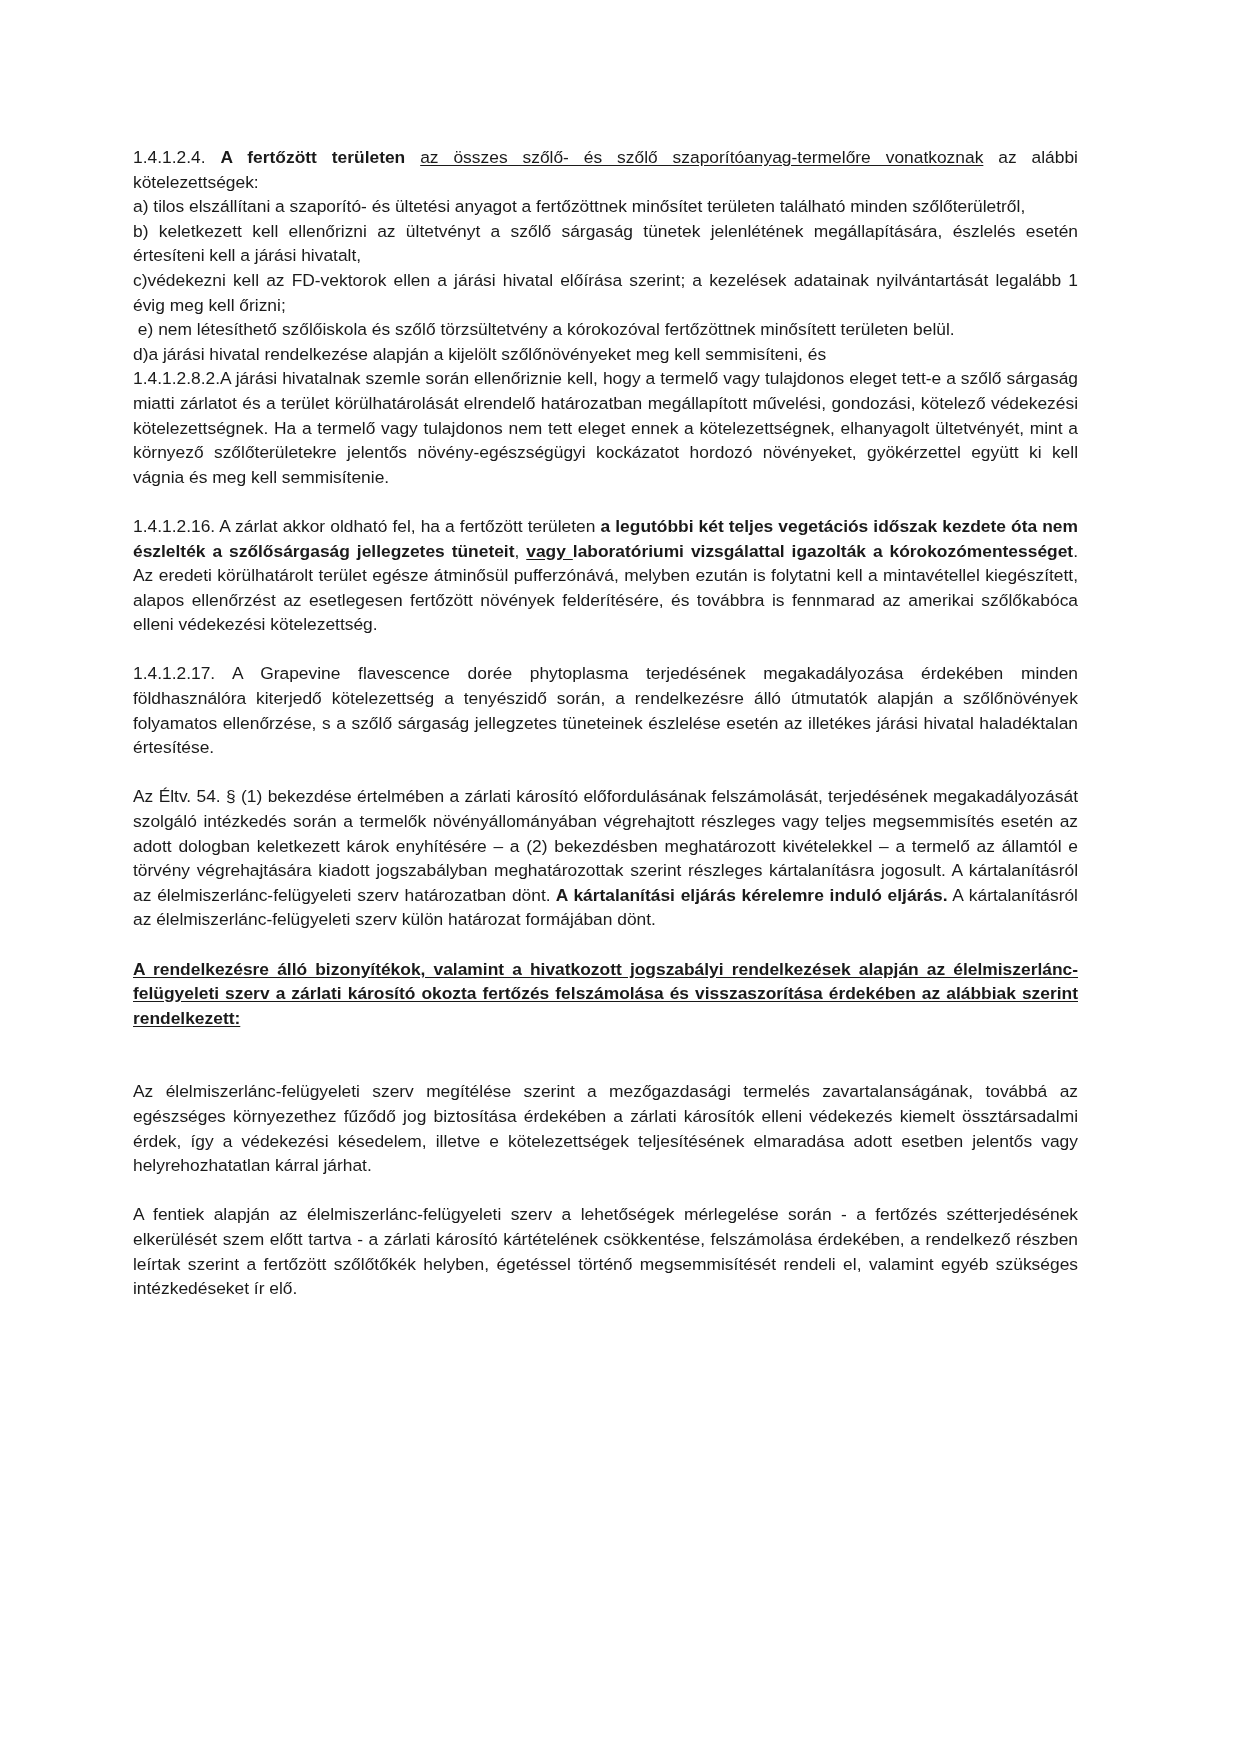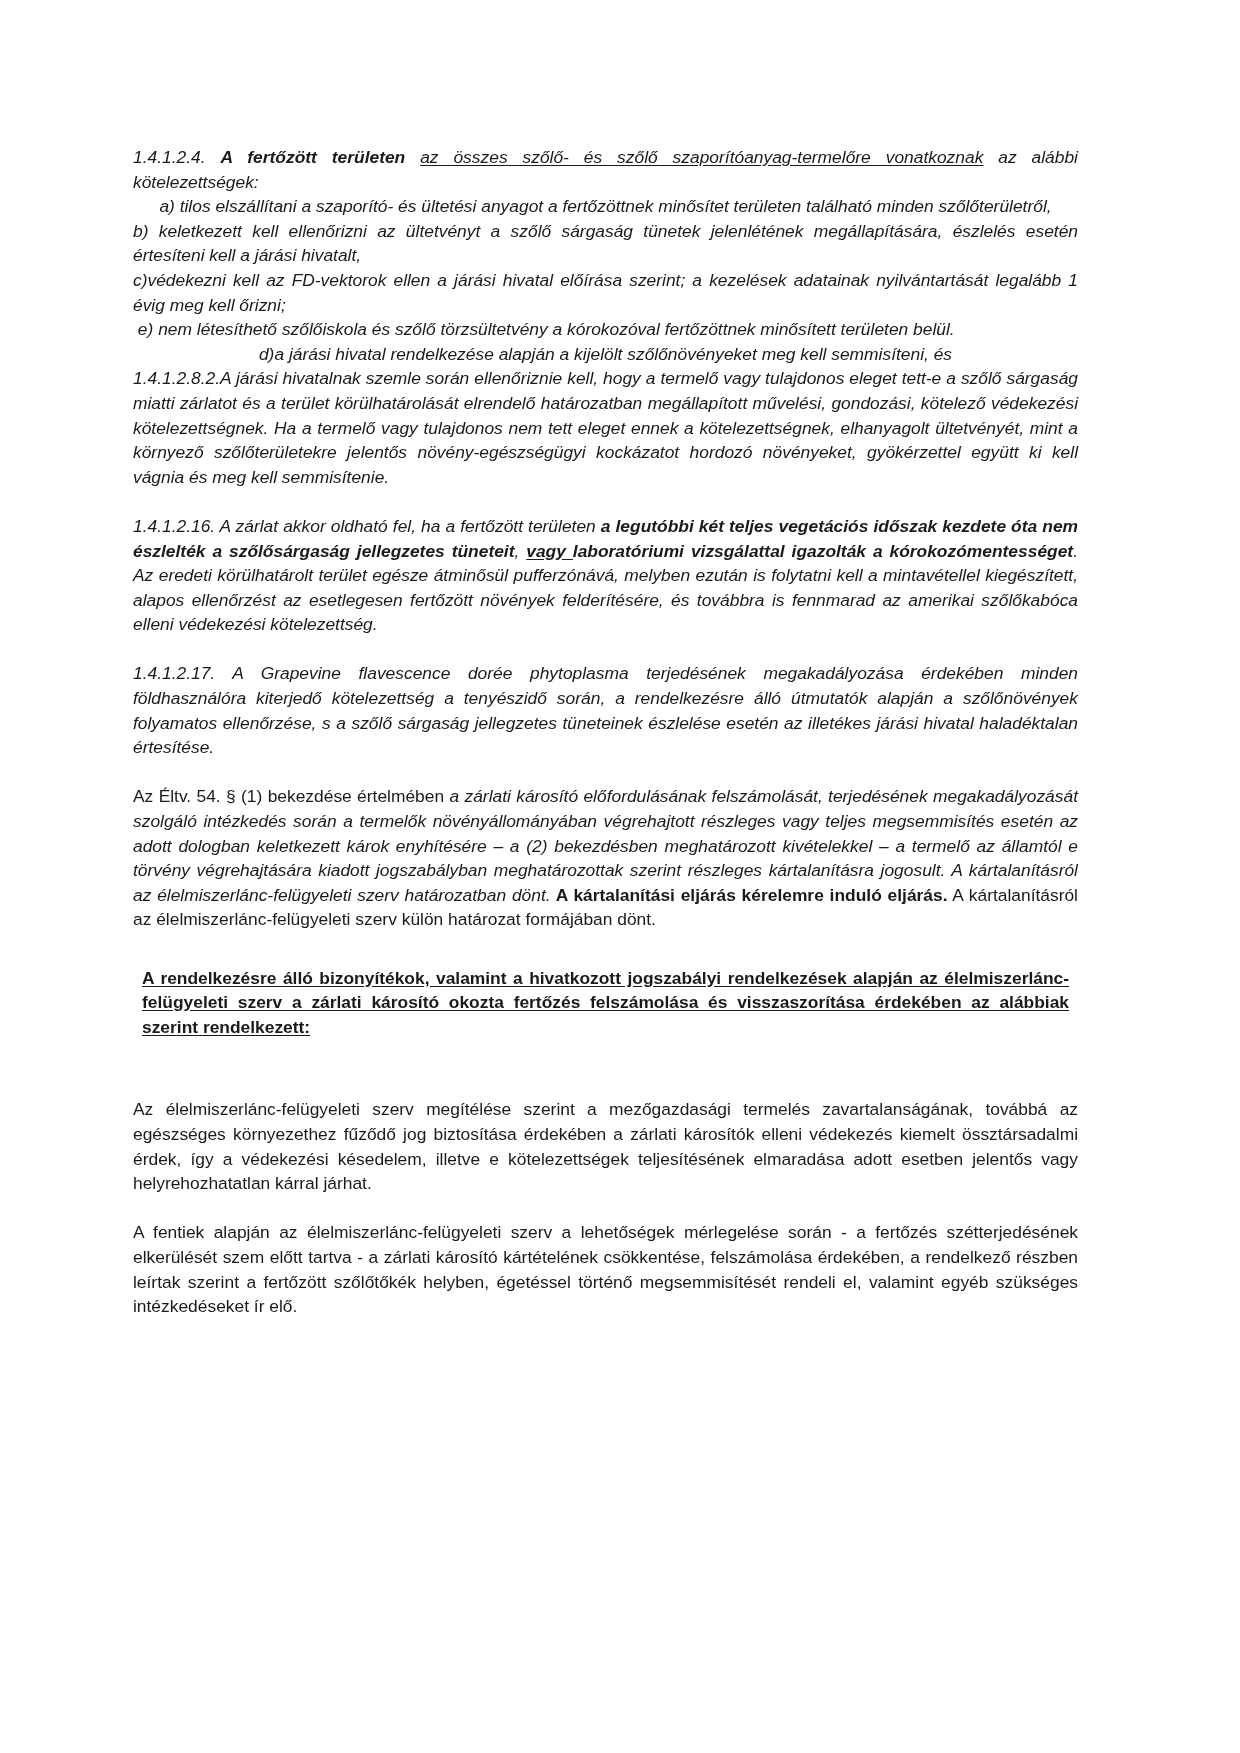--- a/index.html
+++ b/index.html
@@ -20,32 +20,32 @@
       left: 133px;
       top: 145px;
       width: 945px;
       font-size: 17.4px;
       line-height: 24.6px;
     }
     .p {
       margin: 0;
       text-align: justify;
     }
-    .p.left { text-align: center; }
+    .p.left { text-align: left; }
     .gap { height: 24.6px; }
     .gap2 { height: 49px; }
-    .it { font-style: italic; }
+    .it { }
     .b { font-weight: bold; }
     .u { text-decoration: underline; text-underline-offset: 2px; }
     .heading {
       font-weight: bold;
       text-decoration: underline;
       text-underline-offset: 2px;
       text-align: justify;
-      margin: 9px;
+      margin: 0;
     }
   </style>
 </head>
 <body>
 
 <div class="page">
 
   <p class="p it">
     <span>1.4.1.2.4.</span>
     <span class="b">A fertőzött területen</span>

